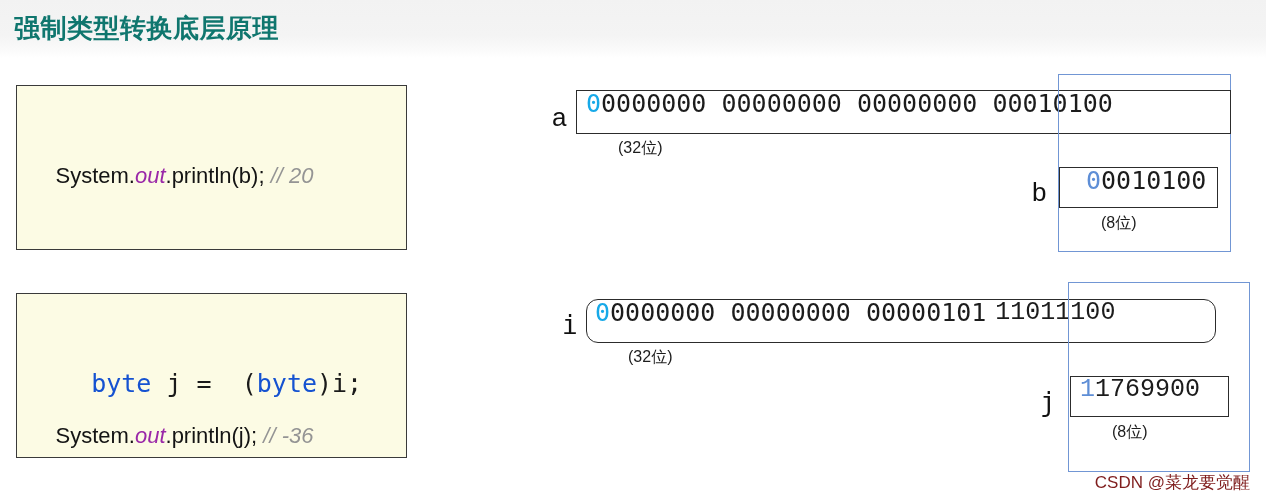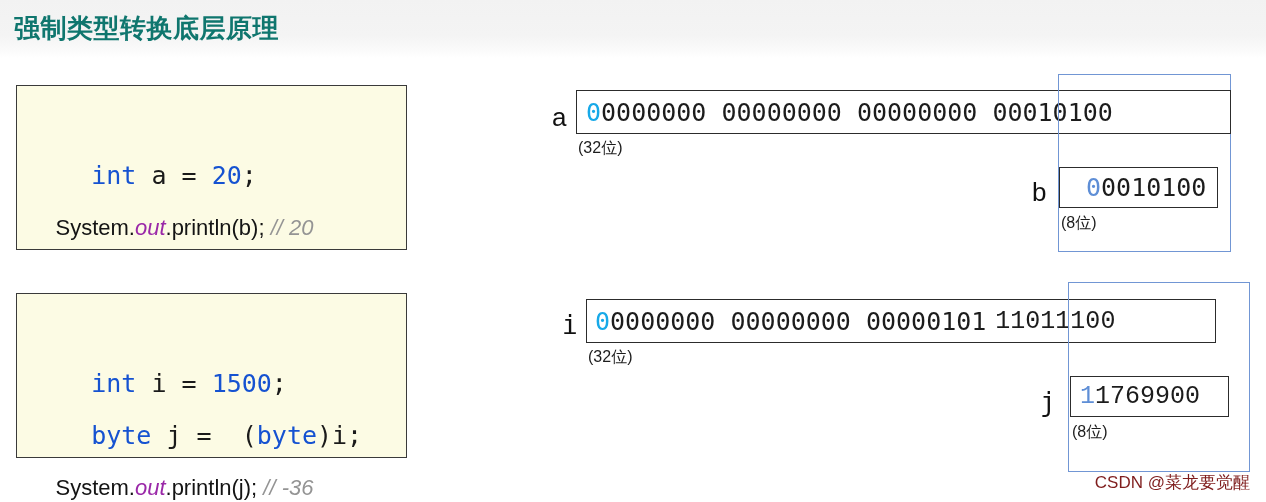--- a/index.html
+++ b/index.html
@@ -90,21 +90,21 @@
   .var-label.mono {
     font-family: "DejaVu Sans Mono", "Liberation Mono", monospace;
   }
 
   .bits-box {
     position: absolute;
     border: 1px solid #2c2c2c;
     box-sizing: border-box;
     background: #ffffff;
     display: flex;
-    align-items: center;
+    align-items: flex-start;
     overflow: hidden;
   }
   .bits {
     font-family: "DejaVu Sans Mono", "Liberation Mono", monospace;
     font-size: 25px;
     letter-spacing: 0px;
     color: #1c1c1c;
     white-space: pre;
     line-height: 1;
   }
@@ -113,20 +113,21 @@
   }
   .hi-cyan { color: #17a9e8; }
   .hi-blue { color: #5e8ed6; }
 
   .bits-note {
     position: absolute;
     font-size: 16px;
     color: #1d1d1d;
     font-family: "Liberation Sans", sans-serif;
     white-space: nowrap;
+    margin-left: 40px;
   }
 
   
   .blue-divider {
     position: absolute;
     width: 1px;
     background: #7196d4;
   }
 
   
@@ -141,33 +142,27 @@
   }
 </style>
 </head>
 <body>
 
 <div id="top-band"></div>
 
 <div id="page-title">强制类型转换底层原理</div>
 
 <div class="code-box" id="code-box-1">
-  <div class="code-line mono-line">
-    <span class="kw">int</span><span> a = </span><span class="num">20</span><span>;</span>
-  </div>
   <div class="code-line sans-line">
     <span>System.</span><span class="out">out</span><span>.println(b); </span><span class="cmt">// 20</span>
   </div>
 </div>
 
 <div class="code-box" id="code-box-2">
   <div class="code-line mono-line">
-    <span class="kw">int</span><span> i = </span><span class="num">1500</span><span>;</span>
-  </div>
-  <div class="code-line mono-line">
     <span class="kw">byte</span><span> j =  (</span><span class="kw">byte</span><span>)i;</span>
   </div>
   <div class="code-line sans-line">
     <span>System.</span><span class="out">out</span><span>.println(j); </span><span class="cmt">// -36</span>
   </div>
 </div>
 
 <div class="diagram" id="diagram-1">
 
   <div class="blue-frame" id="blue-frame-1"></div>
@@ -190,21 +185,21 @@
 
   <div class="bits-note" style="left:521px; top:147px;">(8位)</div>
 </div>
 
 <div class="diagram" id="diagram-2">
 
   <div class="blue-frame" id="blue-frame-2"></div>
 
   <div class="var-label mono" style="left:22px; top:36px;">i</div>
 
-  <div class="bits-box" style="left:46px; top:23px; width:630px; height:44px; padding-left:8px;">
+  <div class="bits-box" style="left:46px; top:23px; width:630px; height:44px; padding-left:8px;border-radius:12px;">
     <span class="bits"><span class="hi-cyan">0</span><span id="i-head">0000000 00000000 00000101</span></span>
       <span class="bits alt" style="margin-left:9px;">11011100</span>
   </div>
 
   <div class="blue-divider" style="left:528px; top:23px; height:44px;"></div>
 
   <div class="bits-note" style="left:48px; top:71px;">(32位)</div>
 
   <div class="var-label mono" style="left:500px; top:113px;">j</div>
 

